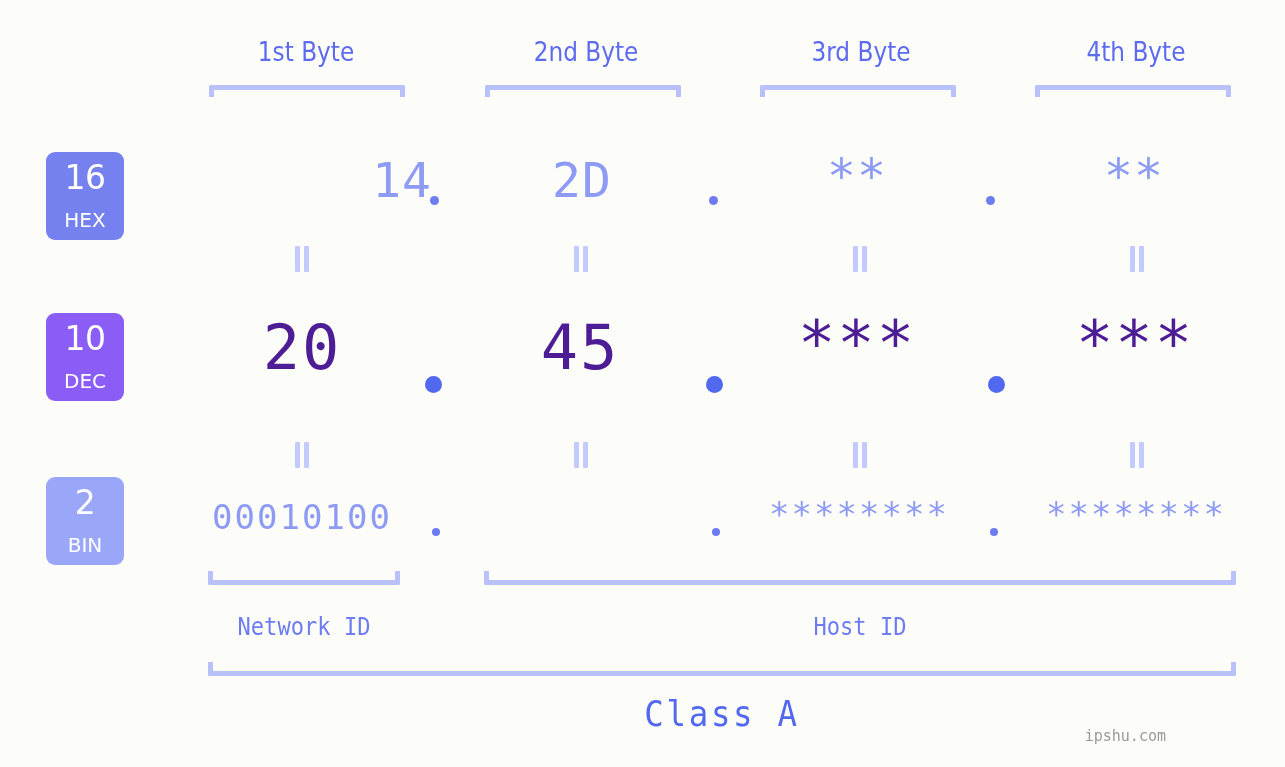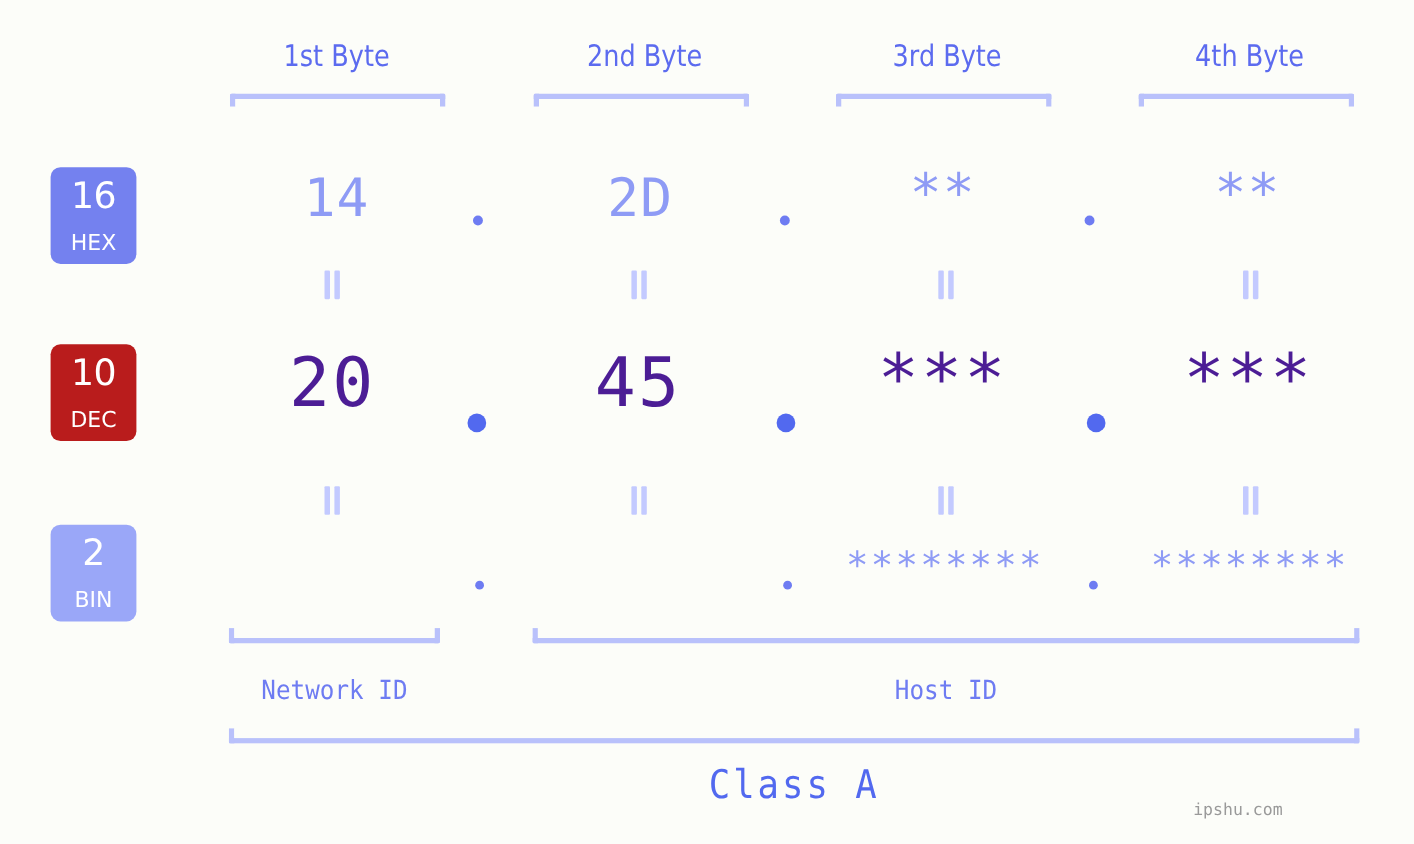--- a/index.html
+++ b/index.html
@@ -192,30 +192,30 @@
 
   <div class="bracket-down" style="left:209px; top:85px; width:196px;"></div>
   <div class="bracket-down" style="left:485px; top:85px; width:196px;"></div>
   <div class="bracket-down" style="left:760px; top:85px; width:196px;"></div>
   <div class="bracket-down" style="left:1035px; top:85px; width:196px;"></div>
 
   <div class="badge" style="top:152px; background:#7481ef;">
     <span class="num">16</span>
     <span class="lbl">HEX</span>
   </div>
-  <div class="badge" style="top:313px; background:#b91c1c;">
+  <div class="badge" style="top:313px; background:#8b5cf6;">
     <span class="num">10</span>
     <span class="lbl">DEC</span>
   </div>
   <div class="badge" style="top:477px; background:#9aa7f8;">
     <span class="num">2</span>
     <span class="lbl">BIN</span>
   </div>
 
-  <div class="cell hex" style="left:180px; top:152px; width:252px;">14</div>
+  <div class="cell hex" style="left:180px; top:152px; width:252px;text-align:right;">14</div>
   <div class="dot hex" style="left:430px; top:196px;"></div>
 
   <div class="cell hex" style="left:456px; top:152px; width:252px;text-align:center;">2D</div>
   <div class="dot hex" style="left:709px; top:196px;"></div>
 
   <div class="cell hex" style="left:731px; top:148px; width:252px;">**</div>
   <div class="dot hex" style="left:986px; top:196px;"></div>
 
   <div class="cell hex" style="left:1008px; top:148px; width:252px;">**</div>
 
@@ -257,20 +257,21 @@
     </div>
   <div class="eq" style="left:850px; top:442px;">
       <i></i>
       <i></i>
     </div>
   <div class="eq" style="left:1127px; top:442px;">
       <i></i>
       <i></i>
     </div>
 
+  <div class="cell bin" style="left:176px; top:497px; width:252px;">00010100</div>
   <div class="dot bin" style="left:432px; top:528px;"></div>
 
   <div class="dot bin" style="left:712px; top:528px;"></div>
 
   <div class="cell bin" style="left:733px; top:494px; width:252px;">********</div>
   <div class="dot bin" style="left:990px; top:528px;"></div>
 
   <div class="cell bin" style="left:1010px; top:494px; width:252px;">********</div>
 
   <div class="bracket-up" style="left:208px; top:571px; width:192px;"></div>

